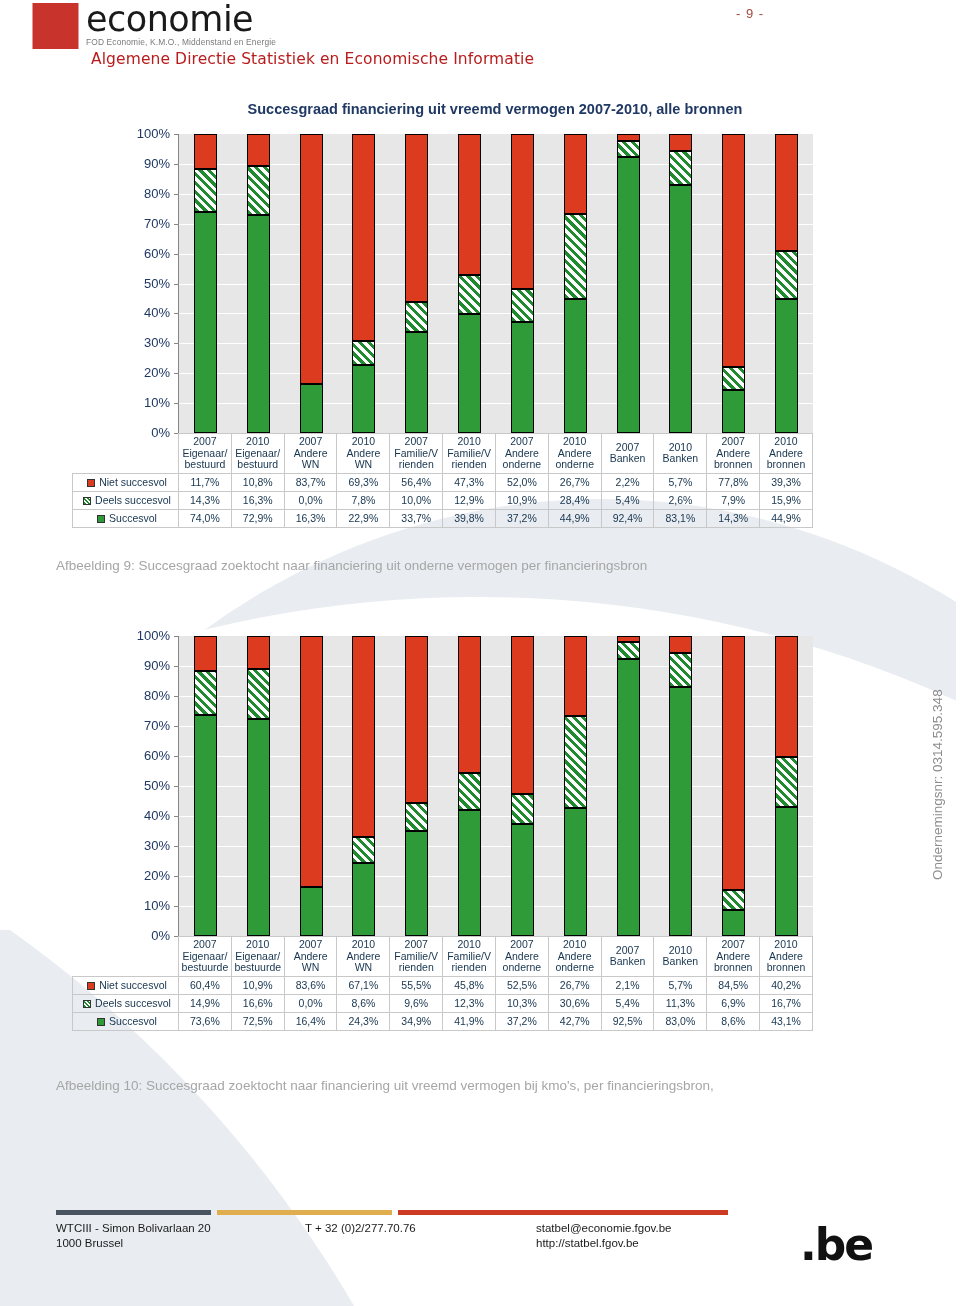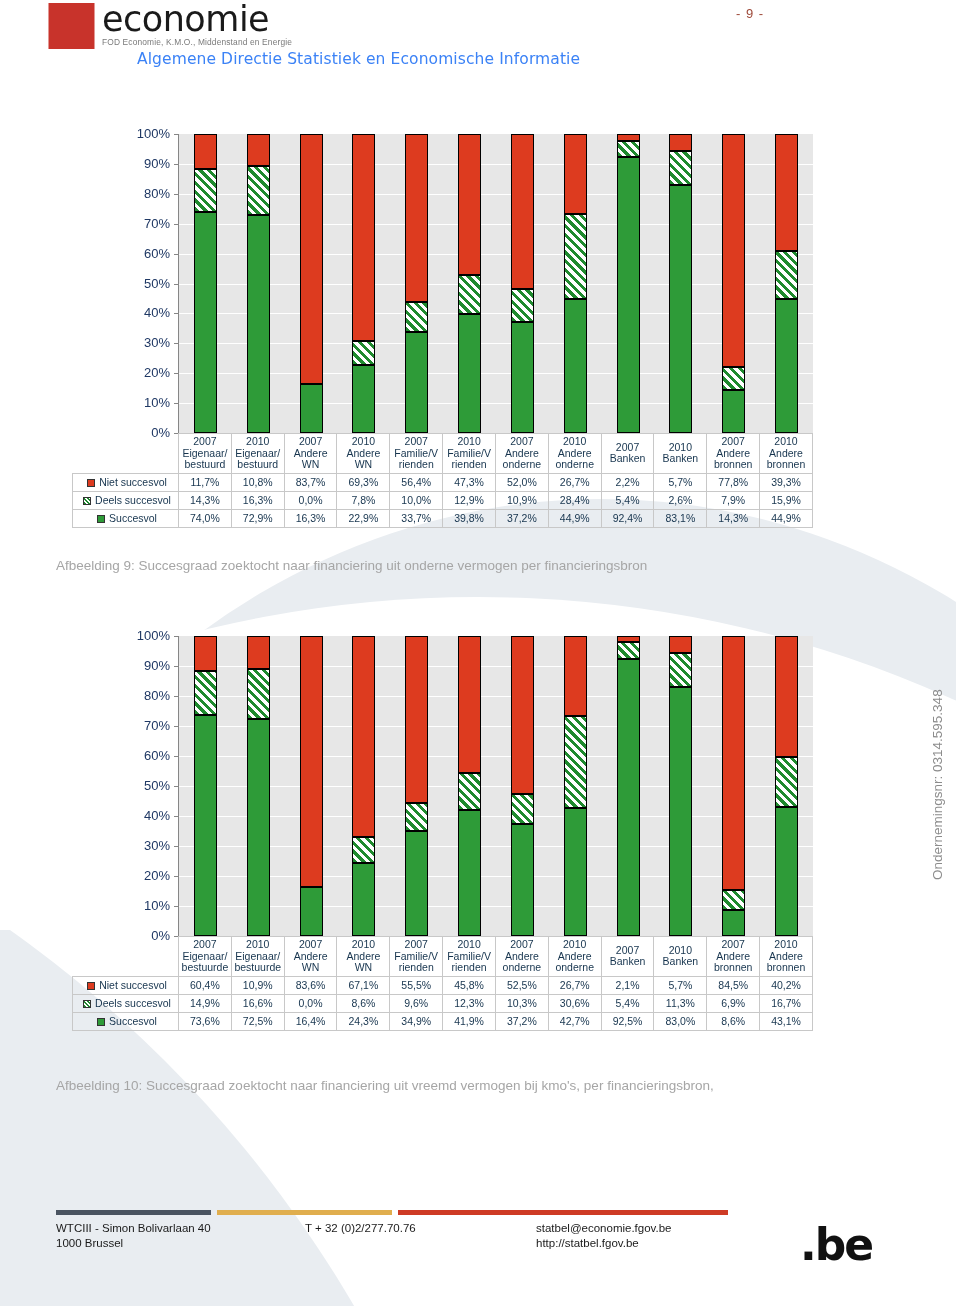--- a/index.html
+++ b/index.html
@@ -5,30 +5,30 @@
   html,body{margin:0;padding:0;}
   body{width:960px;height:1306px;background:#ffffff;
        font-family:"Liberation Sans",sans-serif;position:relative;overflow:hidden;}
   .bg-svg{position:absolute;left:0;top:0;z-index:0;}
 
   
   .page-number{position:absolute;left:700px;top:6px;width:100px;text-align:center;
       font-family:"Liberation Sans",sans-serif;font-size:13px;color:#9e4a3a;letter-spacing:1px;z-index:5;}
 
   
-  .logo-wrap{position:absolute;left:48px;top:3px;z-index:5;}
+  .logo-wrap{position:absolute;left:32px;top:3px;z-index:5;}
   .logo-row{display:flex;align-items:flex-start;}
   .logo-mark{width:47px;height:46px;flex:0 0 auto;}
   .logo-text{margin-left:7px;position:relative;}
   .logo-word{font-family:"DejaVu Sans",sans-serif;font-size:35px;line-height:33px;color:#1a1a1a;
       letter-spacing:-0.5px;font-weight:400;}
   .logo-sub{font-family:"Liberation Sans",sans-serif;font-size:8.4px;color:#7a7a7a;
       letter-spacing:0.15px;margin-top:1px;}
-  .logo-tag{font-family:"DejaVu Sans",sans-serif;font-size:15.5px;color:#3b82f6;
-      margin-left:89px;margin-top:1px;letter-spacing:0.1px;}
+  .logo-tag{font-family:"DejaVu Sans",sans-serif;font-size:15.5px;color:#b91c1c;
+      margin-left:59px;margin-top:1px;letter-spacing:0.1px;}
 
   
   .chart{position:absolute;z-index:4;}
   .chart-title{position:absolute;text-align:center;color:#1F3864;font-weight:bold;
       font-family:"Liberation Sans",sans-serif;font-size:14.5px;white-space:nowrap;}
   .plot{position:absolute;background:#e7e7e7;border-left:1px solid #868686;border-bottom:1px solid #868686;}
   .gridline{position:absolute;left:0;right:0;height:1px;background:#ffffff;}
   .bar{position:absolute;box-sizing:border-box;}
   .seg{position:absolute;left:0;right:0;box-sizing:border-box;border:1px solid #000000;}
   .seg-red{background:#DD3B1F;}
@@ -103,20 +103,21 @@
       <rect x="0" y="0" width="100" height="100" fill="#C8332B"></rect>
     </svg>
     <div class="logo-text">
       <div class="logo-word">economie</div>
       <div class="logo-sub">FOD Economie, K.M.O., Middenstand en Energie</div>
     </div>
   </div>
   <div class="logo-tag">Algemene Directie Statistiek en Economische Informatie</div>
 </div>
 <div class="chart" style="left:0;top:0;width:960px;height:1306px;">
+  <div class="chart-title" style="left:178px;top:101px;width:634px;">Succesgraad financiering uit vreemd vermogen 2007-2010, alle bronnen</div>
   <div class="plot" style="left:178px;top:134px;width:634px;height:299px;">
     <div class="gridline" style="top:269.1px;"></div>
     <div class="gridline" style="top:239.2px;"></div>
     <div class="gridline" style="top:209.3px;"></div>
     <div class="gridline" style="top:179.4px;"></div>
     <div class="gridline" style="top:149.5px;"></div>
     <div class="gridline" style="top:119.6px;"></div>
     <div class="gridline" style="top:89.7px;"></div>
     <div class="gridline" style="top:59.8px;"></div>
     <div class="gridline" style="top:29.9px;"></div>
@@ -552,21 +553,21 @@
     </table>
 </div>
 <div class="caption" style="left:56px;top:558px;">Afbeelding 9: Succesgraad zoektocht naar financiering uit onderne vermogen per financieringsbron</div>
 <div class="caption" style="left:56px;top:1078px;">Afbeelding 10: Succesgraad zoektocht naar financiering uit vreemd vermogen bij kmo's, per financieringsbron,</div>
 <div class="sidetext" style="left:930px;top:880px;">Ondernemingsnr: 0314.595.348</div>
 <div class="footer">
   <div class="fbar" style="left:56px;top:1210px;width:155px;background:#4A5461;"></div>
   <div class="fbar" style="left:217px;top:1210px;width:175px;background:#E0AE4E;"></div>
   <div class="fbar" style="left:398px;top:1210px;width:330px;background:#CE3B25;"></div>
   <div class="ftext" style="left:56px;top:1221px;">
-    <div>WTCIII - Simon Bolivarlaan 40</div>
+    <div>WTCIII - Simon Bolivarlaan 20</div>
     <div>1000 Brussel</div>
   </div>
   <div class="ftext" style="left:305px;top:1221px;">T + 32 (0)2/277.70.76</div>
   <div class="ftext" style="left:536px;top:1221px;">
     <div>statbel@economie.fgov.be</div>
     <div>http://statbel.fgov.be</div>
   </div>
   <div class="belogo" style="left:800px;top:1219px;">.be</div>
 </div>
 

